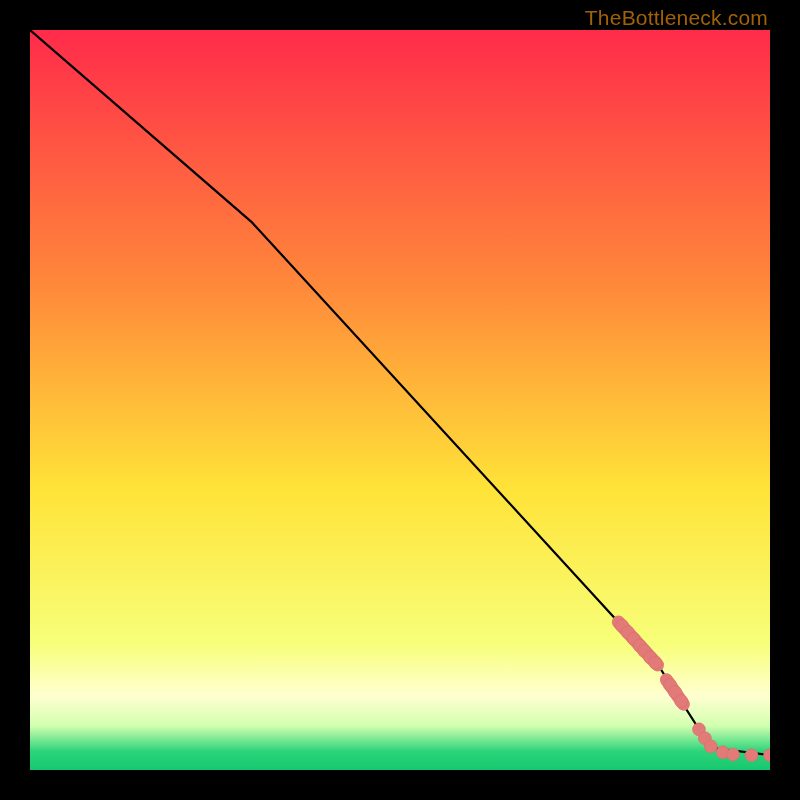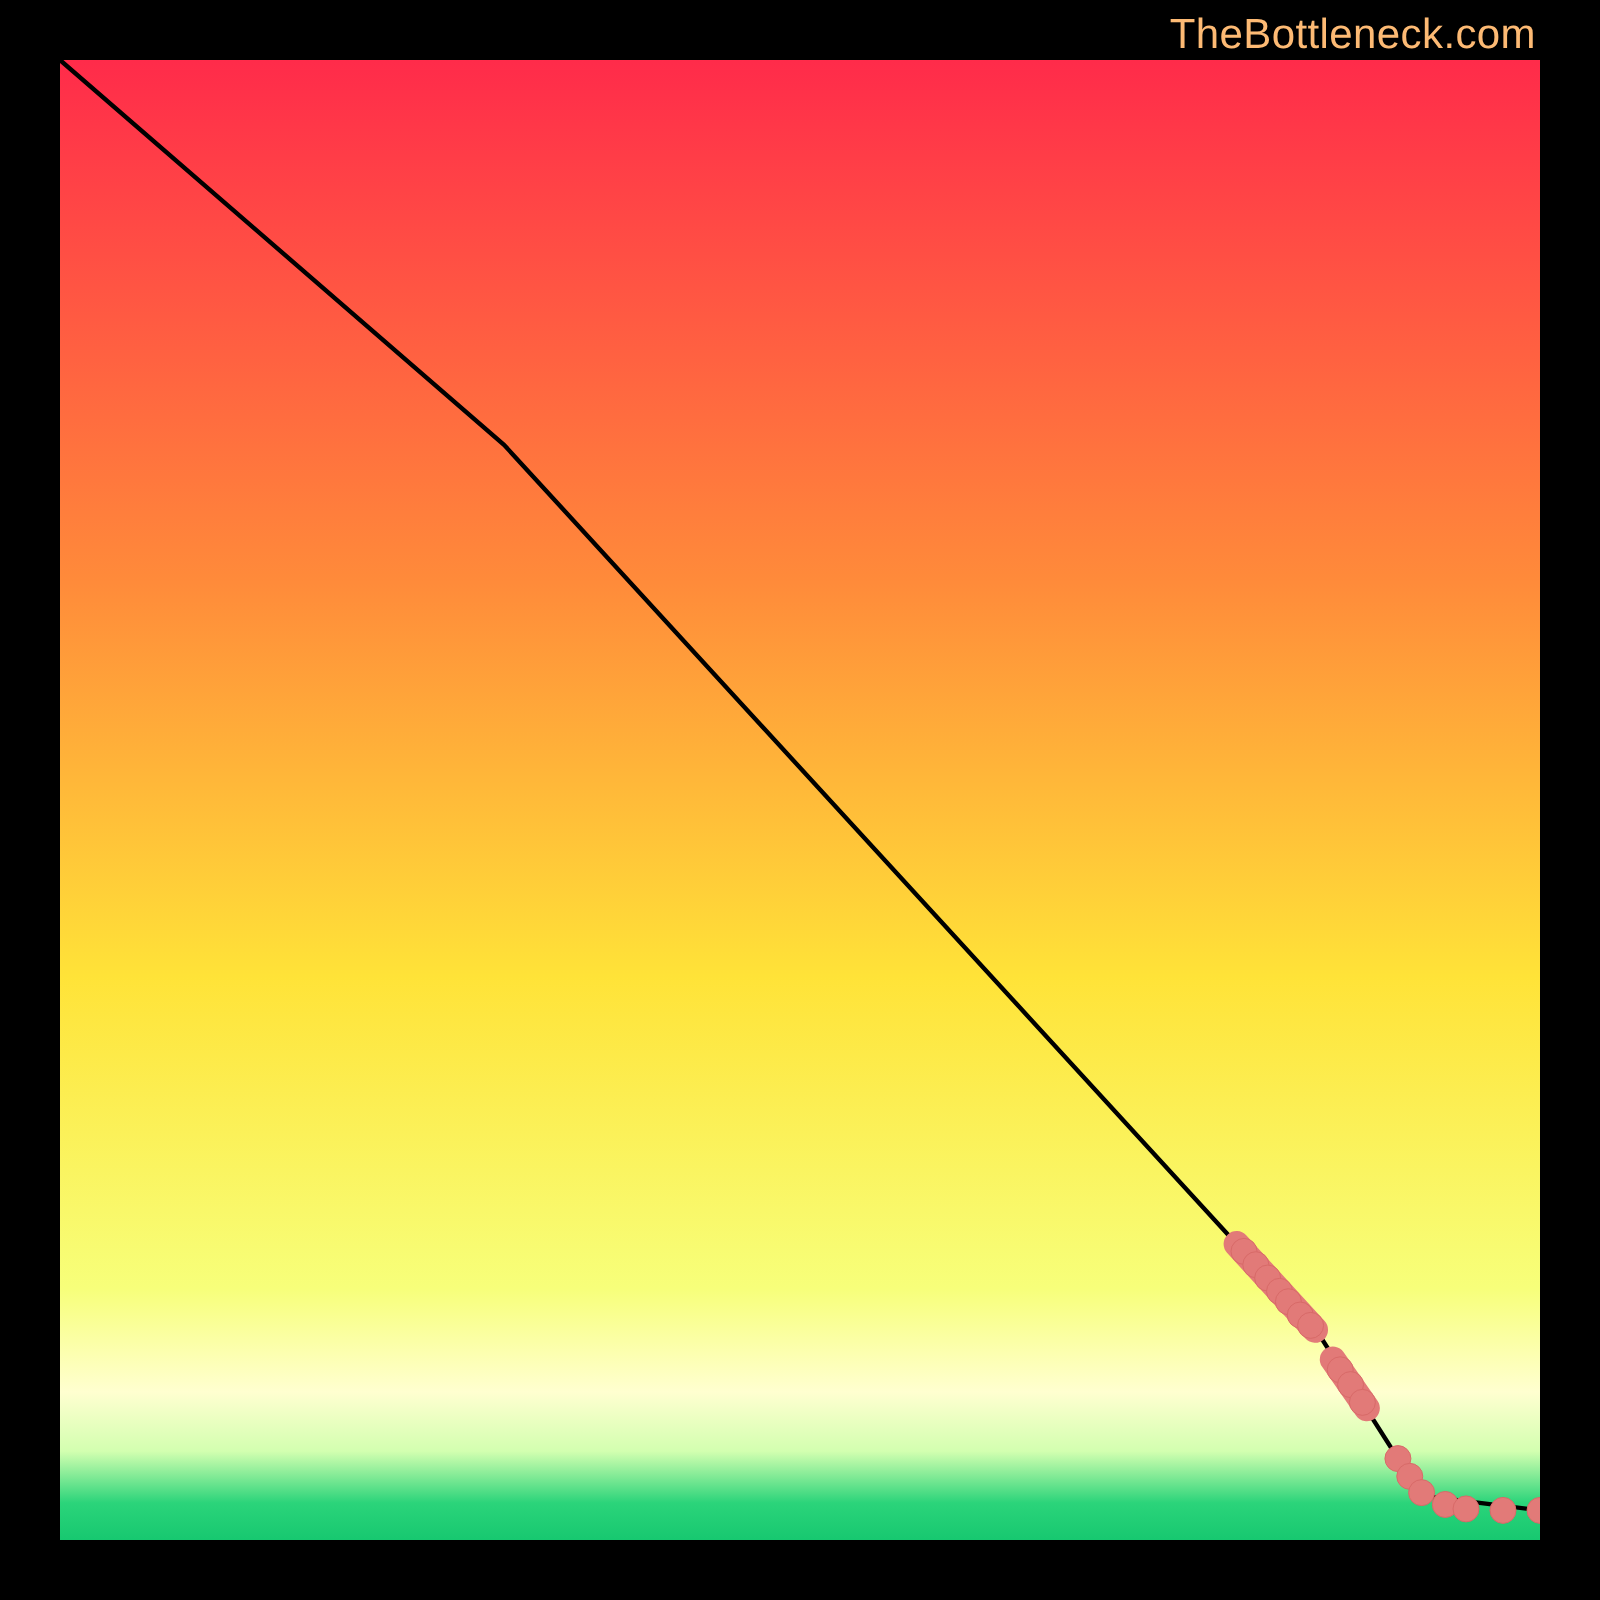--- a/index.html
+++ b/index.html
@@ -23,21 +23,21 @@
     position: absolute;
     left: 0;
     top: 0;
     width: 740px;
     height: 740px;
   }
   .watermark {
     position: absolute;
     top: 6px;
     right: 32px;
-    color: #fdba74;
+    color: #a16207;
     font-size: 21px;
     font-weight: 500;
     font-family: Arial, Helvetica, sans-serif;
     letter-spacing: 0.2px;
   }
   svg {
     display: block;
   }
 </style>
 </head>

